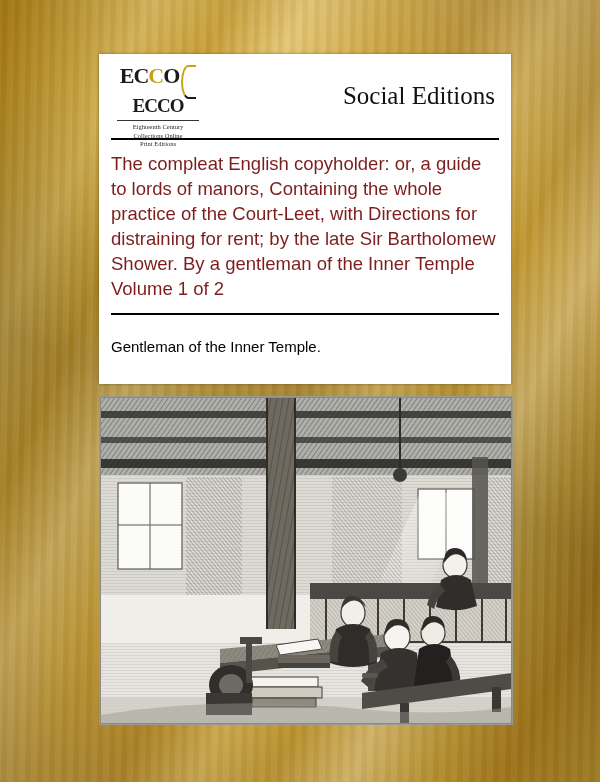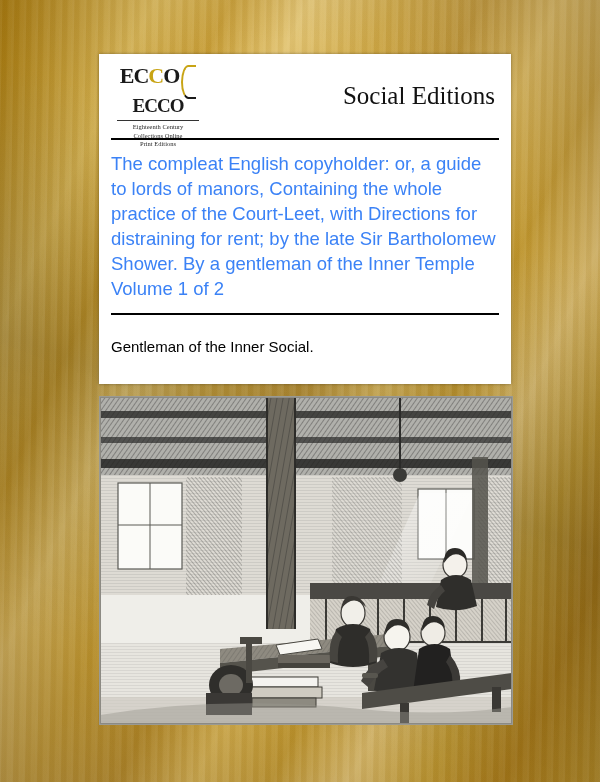--- a/index.html
+++ b/index.html
@@ -137,21 +137,21 @@
   .rule {
     height: 2px;
     background: #000;
     margin: 0 12px;
   }
 
   .title {
     font-family: "Liberation Sans", sans-serif;
     font-size: 18.5px;
     line-height: 25px;
-    color: #3b82f6;
+    color: #7f1d1d;
     padding: 11px 14px 12px 12px;
   }
 
   .author {
     font-family: "Liberation Sans", sans-serif;
     font-size: 15px;
     color: #000;
     padding: 23px 12px 0 12px;
   }
 
@@ -192,21 +192,21 @@
 
       <div class="subject">Social Editions</div>
     </div>
 
     <div class="rule"></div>
 
     <div class="title">The compleat English copyholder: or, a guide to lords of manors, Containing the whole practice of the Court-Leet, with Directions for distraining for rent; by the late Sir Bartholomew Shower. By a gentleman of the Inner Temple Volume 1 of 2</div>
 
     <div class="rule"></div>
 
-    <div class="author">Gentleman of the Inner Social.</div>
+    <div class="author">Gentleman of the Inner Temple.</div>
   </div>
 
   <div class="plate">
     <svg width="412" height="327" viewBox="0 0 412 327">
       <defs>
         <pattern id="hatchA" width="4" height="4" patternUnits="userSpaceOnUse" patternTransform="rotate(35)">
           <line x1="0" y1="0" x2="0" y2="4" stroke="#3a3a38" stroke-width="1.1"></line>
         </pattern>
         <pattern id="hatchB" width="3" height="3" patternUnits="userSpaceOnUse" patternTransform="rotate(-40)">
           <line x1="0" y1="0" x2="0" y2="3" stroke="#4a4a46" stroke-width="0.9"></line>

